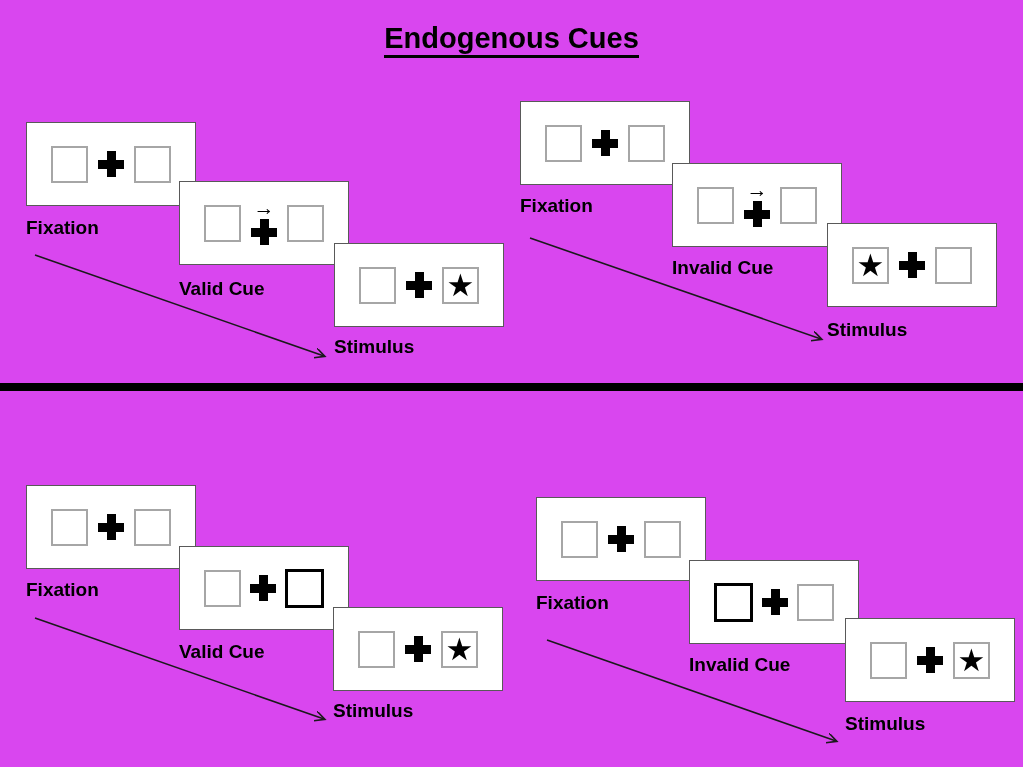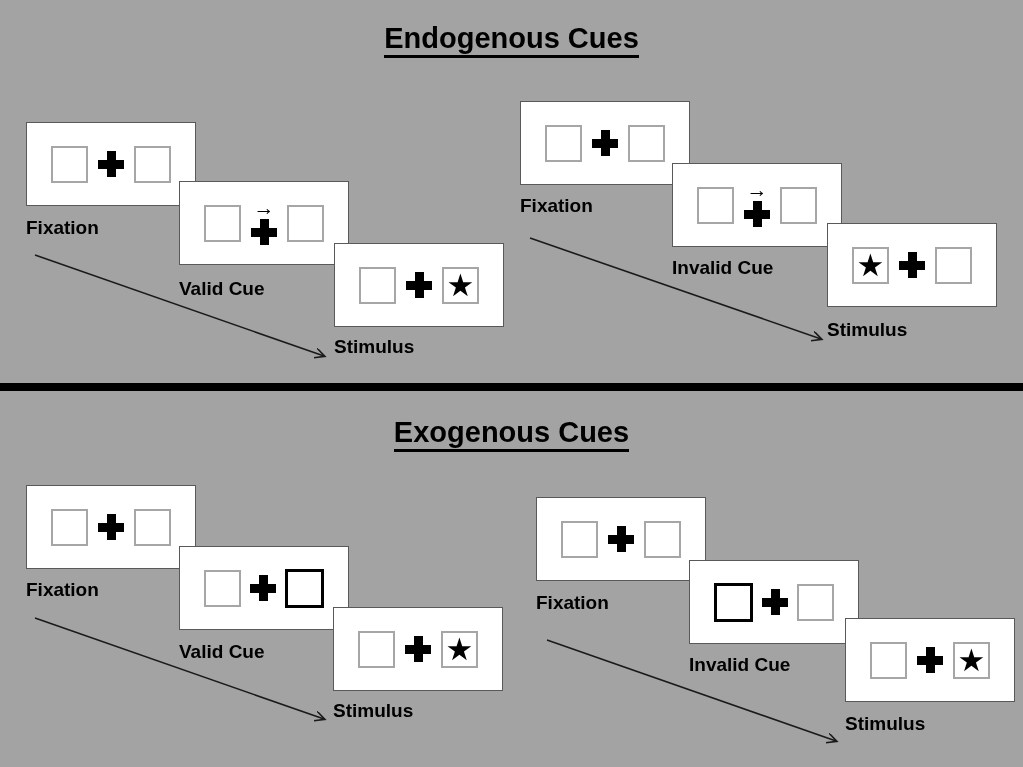--- a/index.html
+++ b/index.html
@@ -1,17 +1,17 @@
 <!DOCTYPE html>
 <html><head>
 <meta charset="utf-8">
 <style>
   html,body{margin:0;padding:0;background:#ffffff;}
   #canvas{
-    position:relative;width:1023px;height:767px;background:#a3a3a3;
+    position:relative;width:1023px;height:767px;background:#d946ef;
     font-family:"Liberation Sans",sans-serif;color:#000;overflow:hidden;
   }
   .section-title{
     position:absolute;left:0;width:100%;text-align:center;
     font-size:29px;font-weight:bold;
   }
   .section-title .ul{border-bottom:3px solid #000;padding-bottom:1px;}
   #title-endo{top:22px;}
   #title-exo{top:416px;}
   .divider{position:absolute;left:0;top:383px;width:1023px;height:8px;background:#000;}
@@ -127,23 +127,20 @@
       <div class="center">
           <div class="plus"></div>
         </div>
       <div class="box"></div>
     </div>
     <div class="label l-ei-stim">Stimulus</div>
   </div>
 
   <div class="divider"></div>
 
-  <div class="section-title" id="title-exo">
-    <span class="ul">Exogenous Cues</span>
-  </div>
 
   <div>
     <div class="card c-xv-fix">
       <div class="box"></div>
       <div class="center">
           <div class="plus"></div>
         </div>
       <div class="box"></div>
     </div>
     <div class="label l-xv-fix">Fixation</div>

